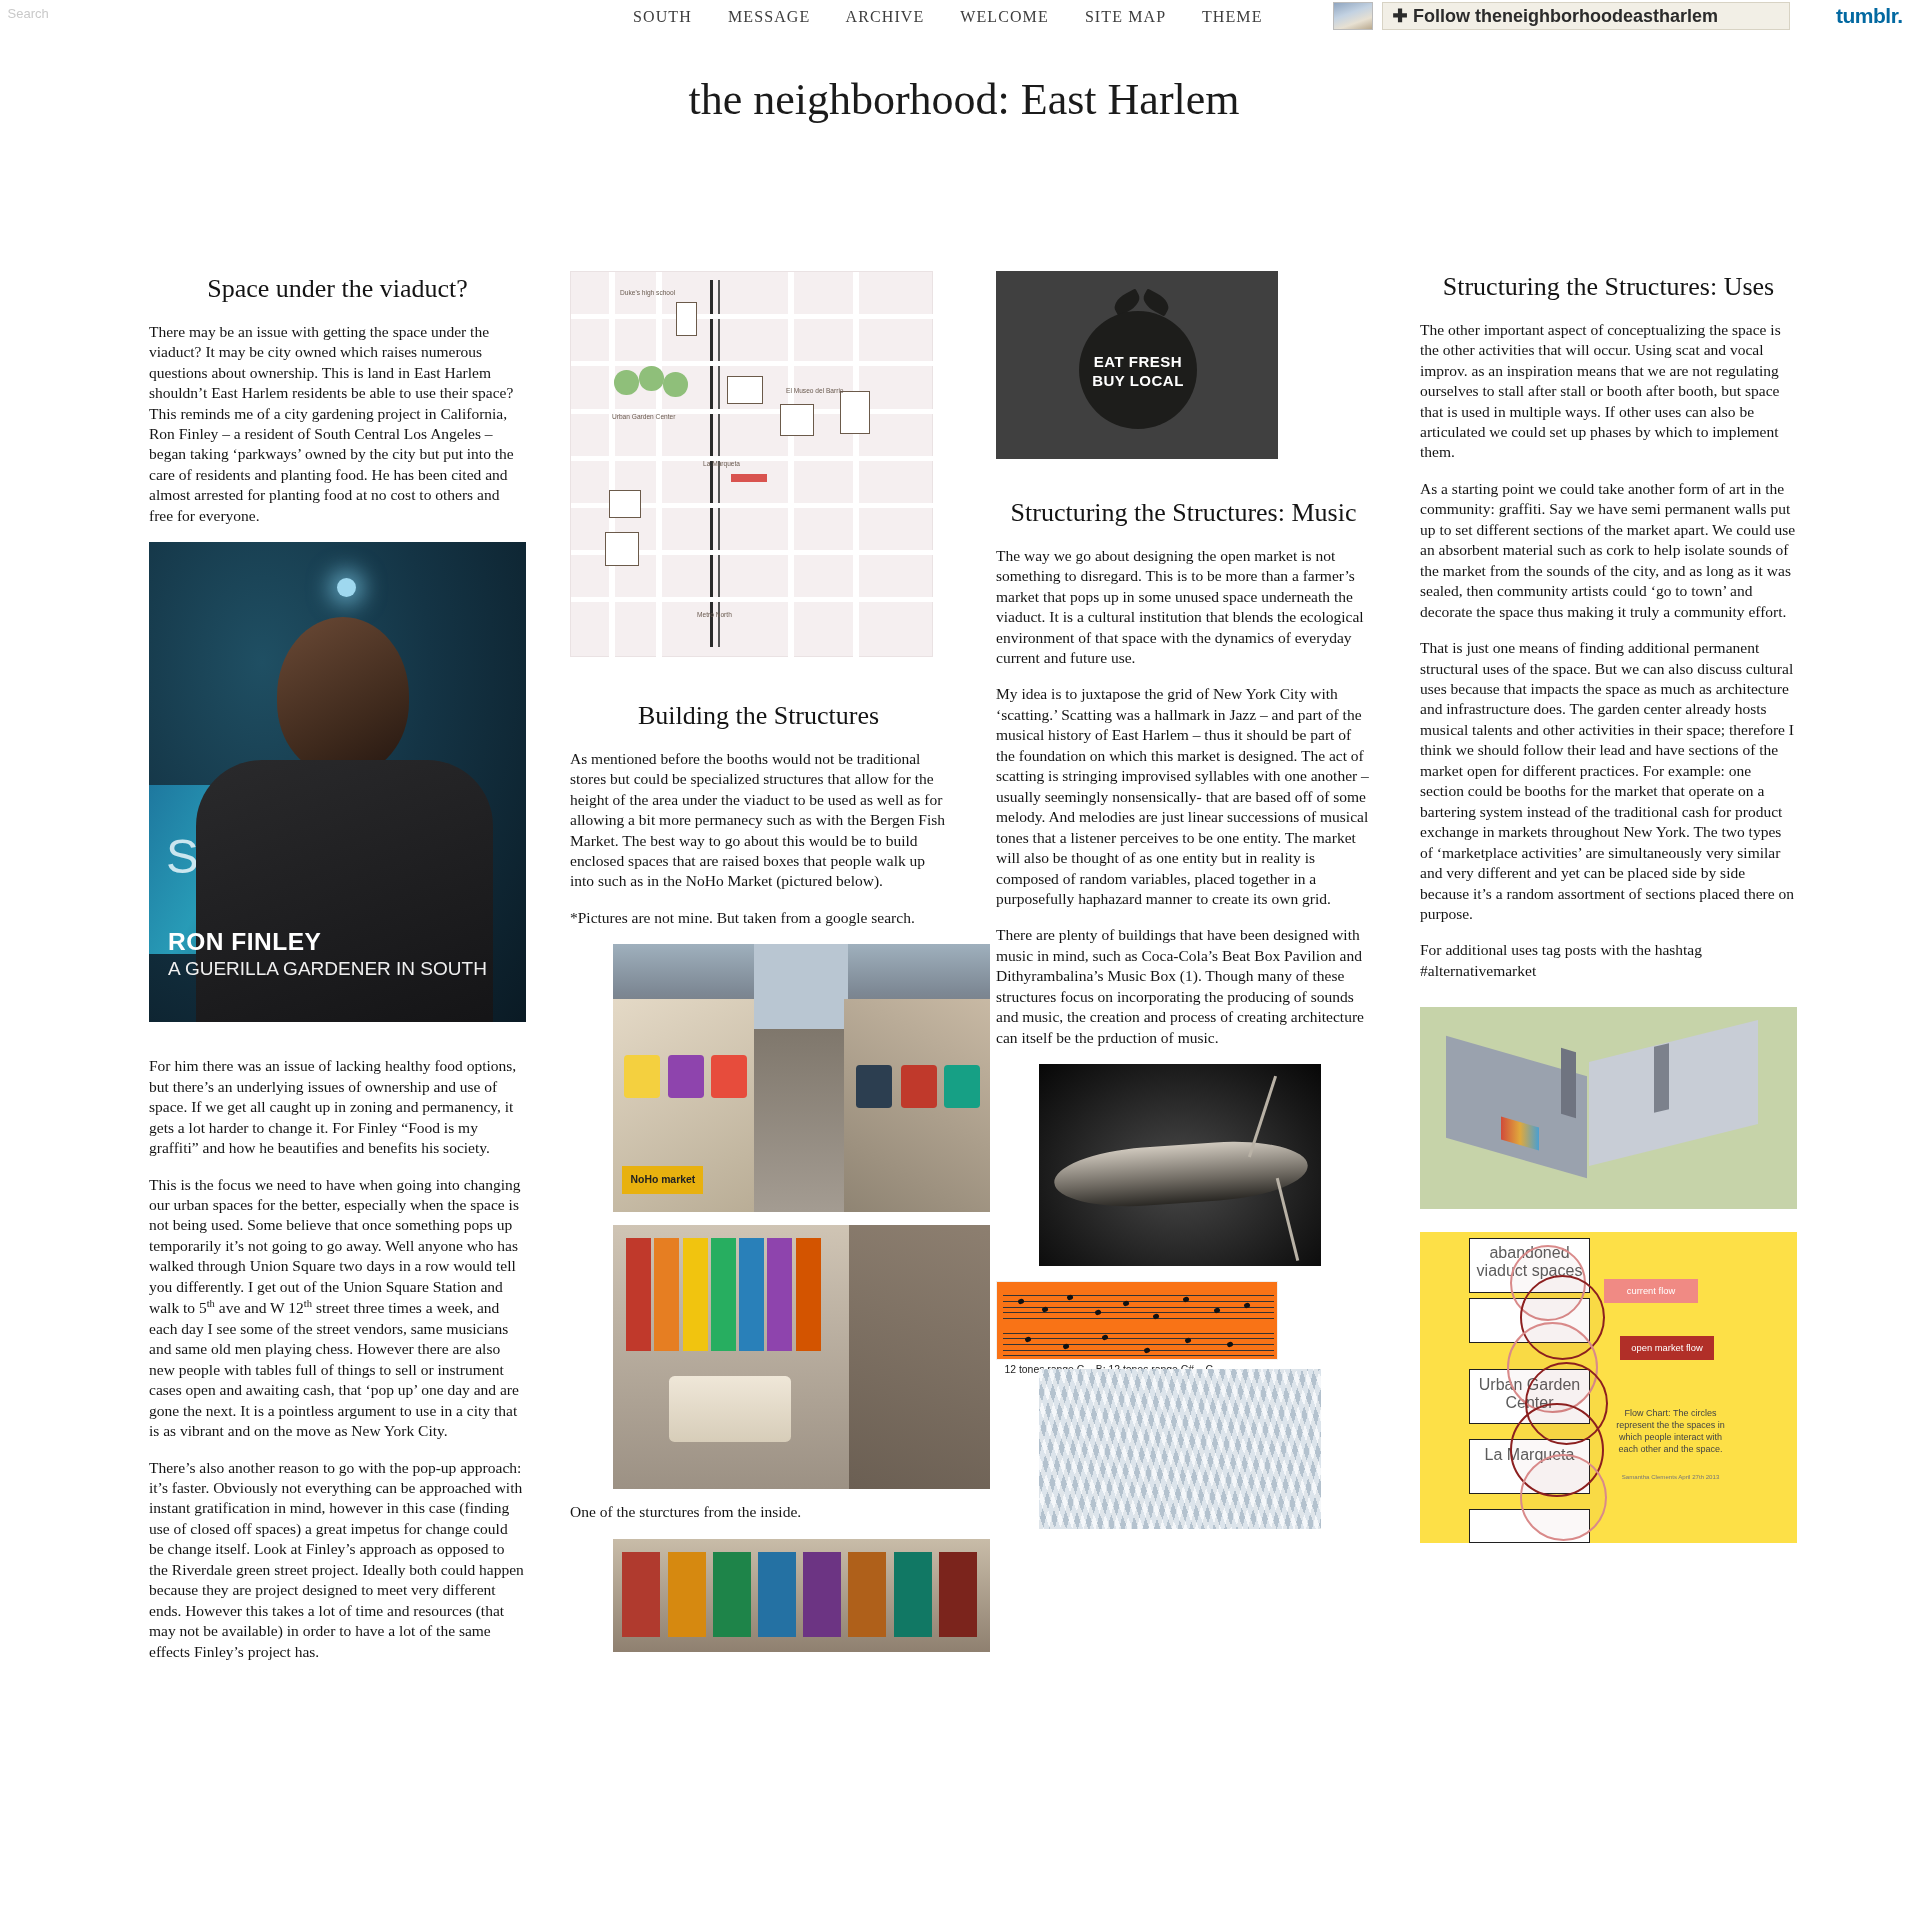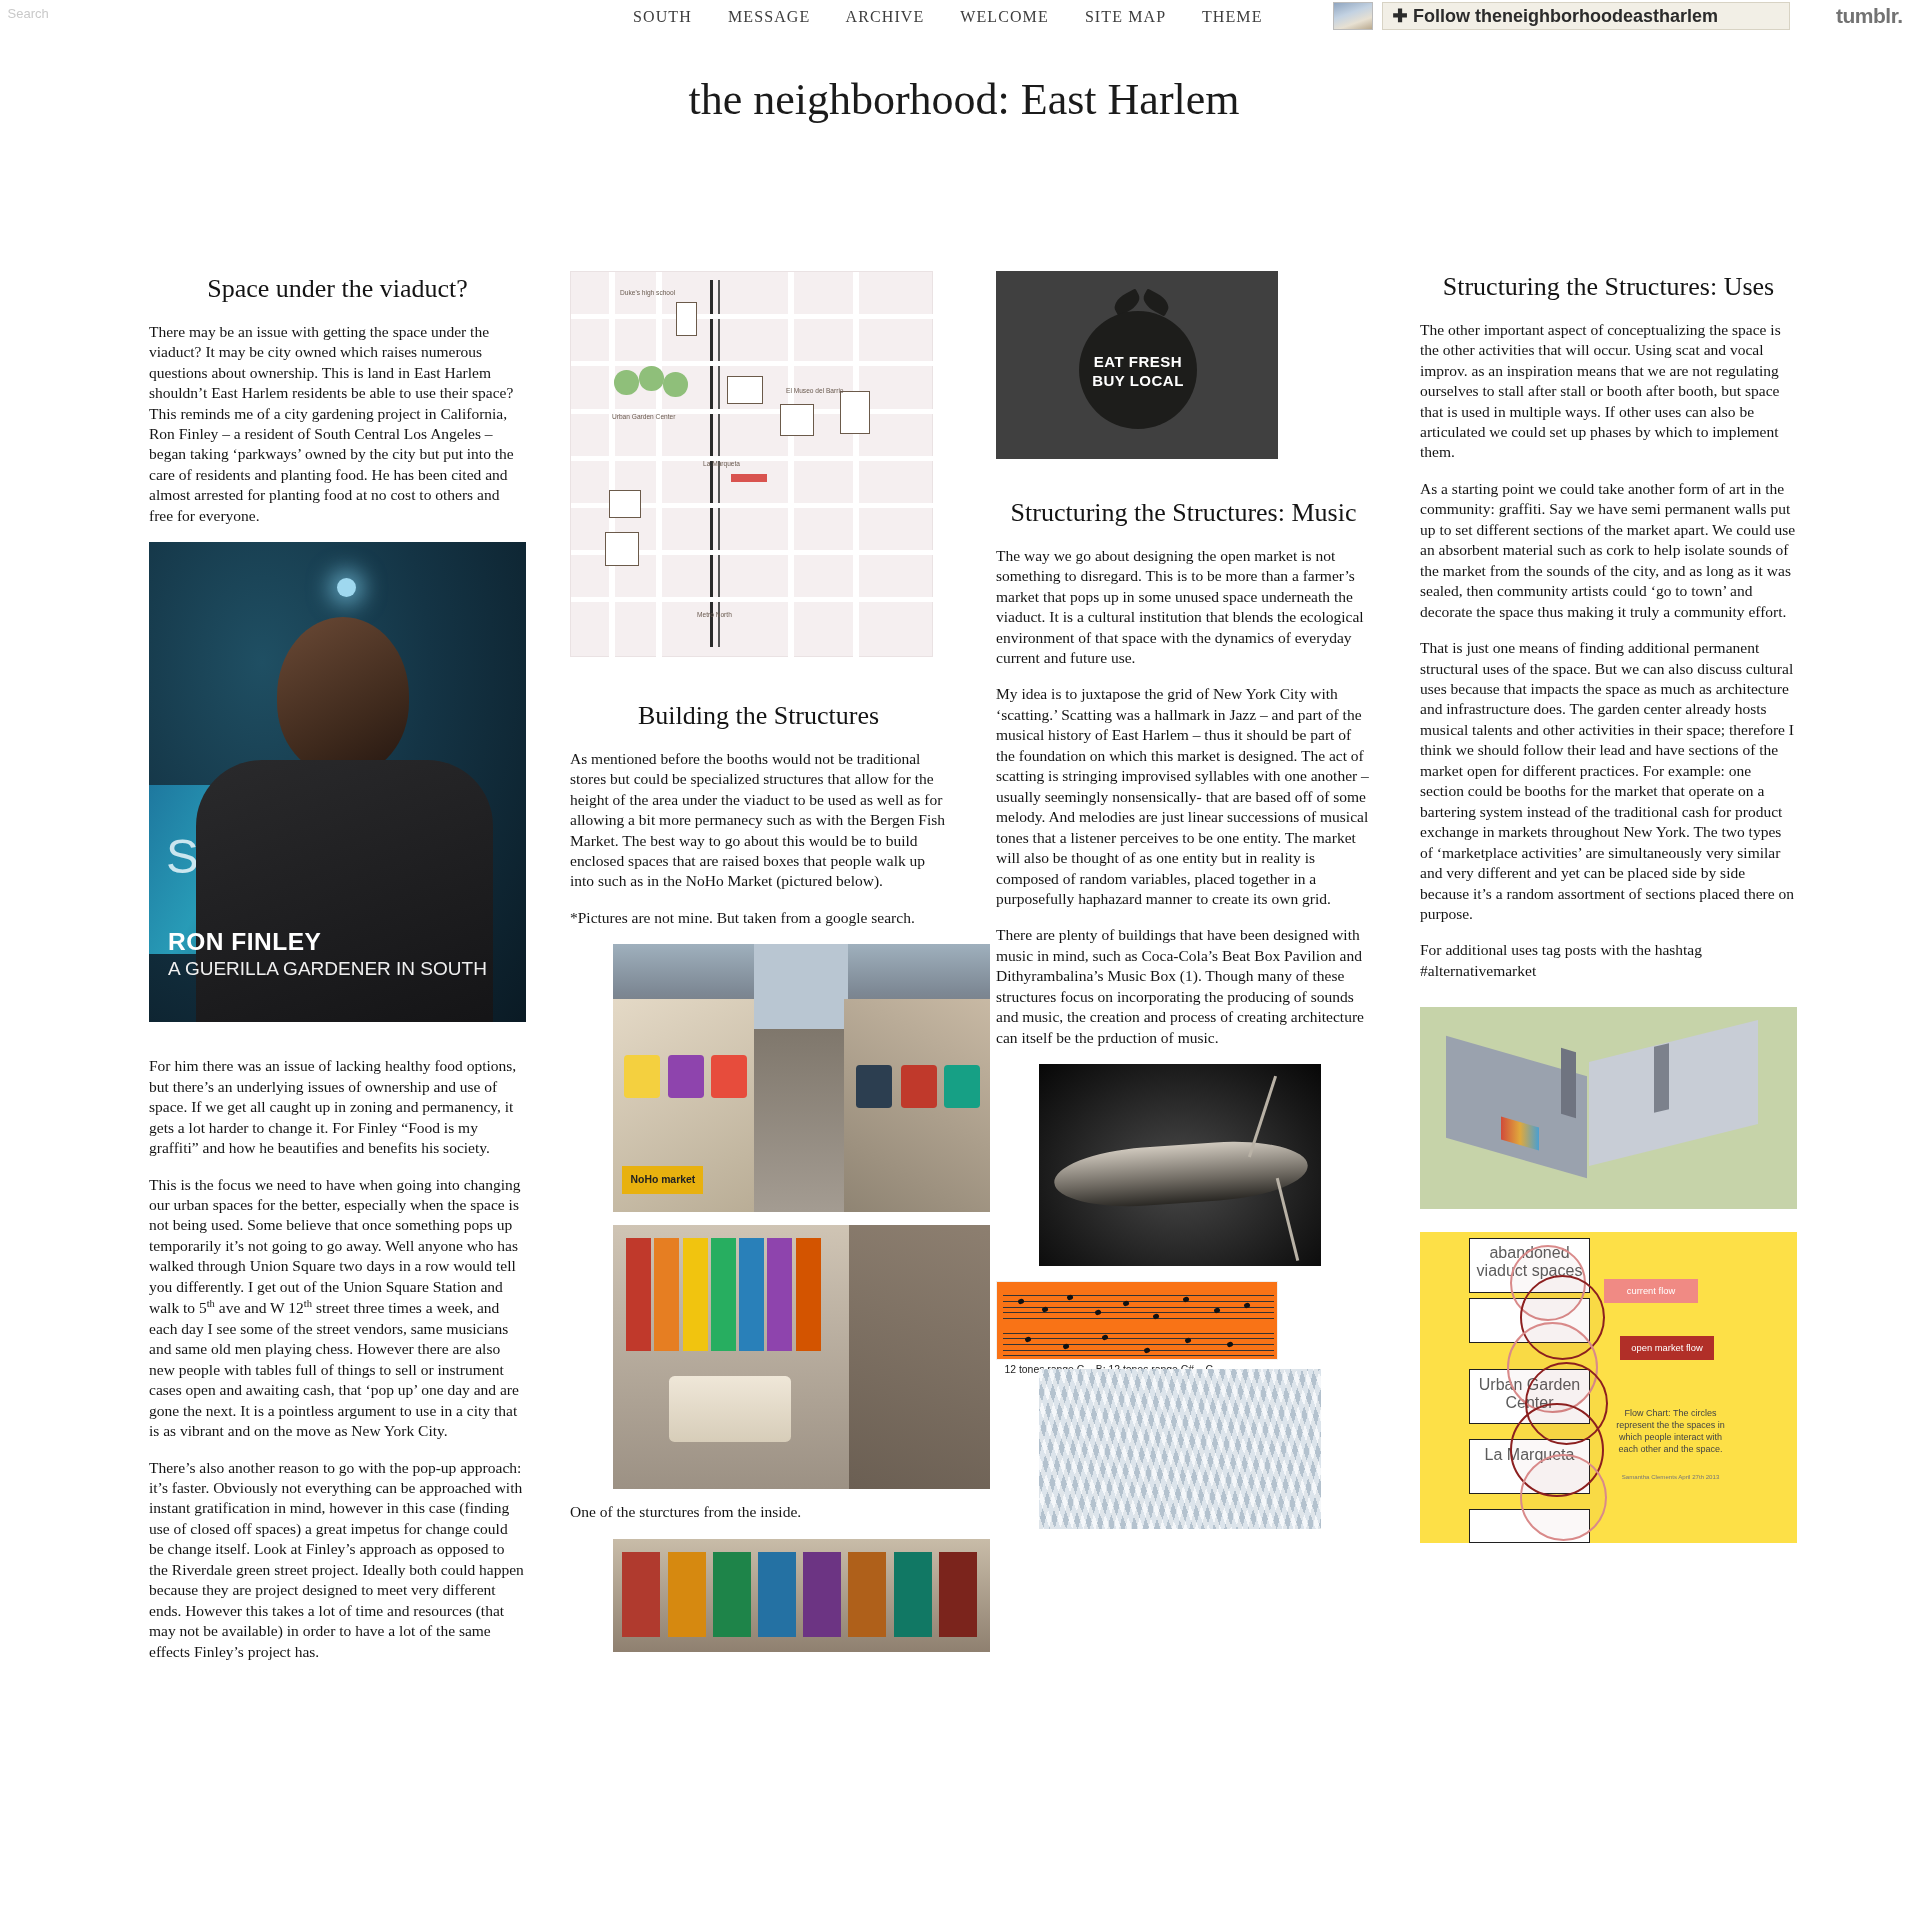--- a/index.html
+++ b/index.html
@@ -71,21 +71,21 @@
     white-space: nowrap;
     overflow: hidden;
   }
   .follow-btn .plus { font-size: 18px; margin-right: 5.6px; }
   .tumblr-logo {
     position: absolute;
     left: 1836px; top: 3.8px;
     font-family: "Liberation Sans", sans-serif;
     font-weight: bold;
     font-size: 21px;
-    color: #737373;
+    color: #0369a1;
     letter-spacing: -0.5px;
   }
 
   
   .site-title {
     position: absolute;
     top: 45px;
     left: 0; width: 1928px;
     text-align: center;
     font-family: "Liberation Serif", serif;

